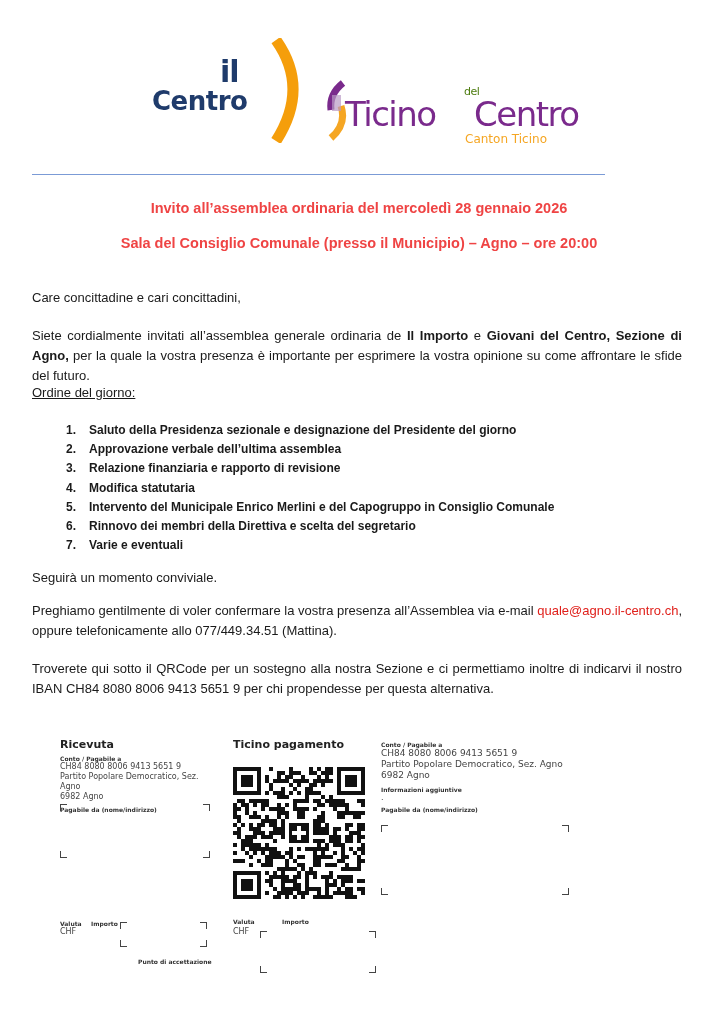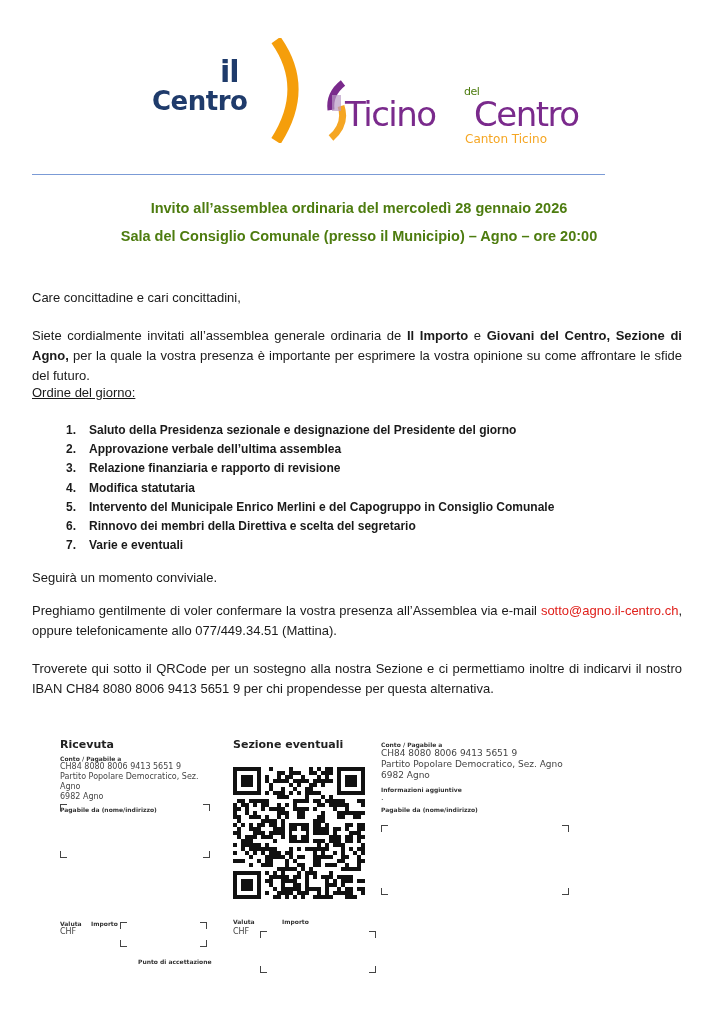--- a/index.html
+++ b/index.html
@@ -13,23 +13,23 @@
 
     .logo-giovani { position: absolute; left: 325px; top: 80px; width: 270px; height: 75px; }
     .logo-giovani svg { position: absolute; left: 0; top: 0; }
     .logo-giovani .giovani { position: absolute; left: 20px; top: 14px; font-family: "DejaVu Sans", sans-serif; font-size: 34px; color: #7a2a8c; letter-spacing: -1.5px; }
     .logo-giovani .del { position: absolute; left: 139px; top: 5px; font-family: "DejaVu Sans", sans-serif; font-size: 11px; color: #4d7c0f; letter-spacing: -0.5px; }
     .logo-giovani .centro2 { position: absolute; left: 149px; top: 14px; font-family: "DejaVu Sans", sans-serif; font-size: 34px; color: #7a2a8c; letter-spacing: -1.5px; }
     .logo-giovani .ticino { position: absolute; left: 140px; top: 52px; font-family: "DejaVu Sans", sans-serif; font-size: 12px; color: #f5a623; }
 
     .rule { position: absolute; left: 32px; top: 174px; width: 573px; height: 1px; background: #7b9bd6; }
 
-    .title { position: absolute; left: 0; width: 718px; text-align: center; font-family: "Liberation Sans", sans-serif; font-weight: bold; font-size: 14.5px; color: #4d7c0f; }
+    .title { position: absolute; left: 0; width: 718px; text-align: center; font-family: "Liberation Sans", sans-serif; font-weight: bold; font-size: 14.5px; color: #ef4444; }
     .title.t1 { top: 200px; }
-    .title.t2 { top: 228px; }
+    .title.t2 { top: 235px; }
 
     .para { position: absolute; left: 32px; width: 650px; font-size: 13px; line-height: 20px; color: #1a1a1a; text-align: justify; }
     .p-greet { top: 288px; }
     .p-invite { top: 326px; }
     .p-order { top: 383px; text-decoration: underline; }
     .p-follow { top: 568px; }
     .p-confirm { top: 601px; }
     .p-qr { top: 659px; }
     .email { color: #e0201b; }
 
@@ -90,21 +90,21 @@
   <li><span class="num">3.</span><span>Relazione finanziaria e rapporto di revisione</span></li>
   <li><span class="num">4.</span><span>Modifica statutaria</span></li>
   <li><span class="num">5.</span><span>Intervento del Municipale Enrico Merlini e del Capogruppo in Consiglio Comunale</span></li>
   <li><span class="num">6.</span><span>Rinnovo dei membri della Direttiva e scelta del segretario</span></li>
   <li><span class="num">7.</span><span>Varie e eventuali</span></li>
 </ol>
 
 <div class="para p-follow">Seguirà un momento conviviale.</div>
 
 <div class="para p-confirm">
-  <span>Preghiamo gentilmente di voler confermare la vostra presenza all’Assemblea via e-mail </span><span class="email">sotto@agno.il-centro.ch</span><span>, oppure telefonicamente allo 077/449.34.51 (Mattina).</span>
+  <span>Preghiamo gentilmente di voler confermare la vostra presenza all’Assemblea via e-mail </span><span class="email">quale@agno.il-centro.ch</span><span>, oppure telefonicamente allo 077/449.34.51 (Mattina).</span>
 </div>
 
 <div class="para p-qr">Troverete qui sotto il QRCode per un sostegno alla nostra Sezione e ci permettiamo inoltre di indicarvi il nostro IBAN CH84 8080 8006 9413 5651 9 per chi propendesse per questa alternativa.</div>
 
 <div class="slip" style="left:60px; top:738px; width:160px; height:240px;">
   <div class="h">Ricevuta</div>
   <div class="lbl" style="margin-top:4px;">Conto / Pagabile a</div>
   <div class="val">CH84 8080 8006 9413 5651 9</div>
   <div class="val">Partito Popolare Democratico, Sez. Agno</div>
   <div class="val">6982 Agno</div>
@@ -118,21 +118,21 @@
   <div class="val" style="position:absolute; left:0; top:189px;">CHF</div>
   <div class="lbl" style="position:absolute; left:31px; top:182px;">Importo</div>
   <div class="corner c-tl" style="left:60px; top:184px;"></div>
   <div class="corner c-tr" style="left:140px; top:184px;"></div>
   <div class="corner c-bl" style="left:60px; top:202px;"></div>
   <div class="corner c-br" style="left:140px; top:202px;"></div>
   <div class="lbl" style="position:absolute; left:78px; top:220px;">Punto di accettazione</div>
 </div>
 
 <div class="slip" style="left:233px; top:738px; width:140px; height:240px;">
-  <div class="h">Sezione eventuali</div>
+  <div class="h">Ticino pagamento</div>
   <svg id="qr" style="position:absolute; left:0; top:29px;" width="132" height="132" viewBox="0 0 33 33" shape-rendering="crispEdges">
       <rect x="9" y="0" width="1" height="1" fill="#111"></rect>
       <rect x="14" y="0" width="1" height="1" fill="#111"></rect>
       <rect x="19" y="0" width="1" height="1" fill="#111"></rect>
       <rect x="21" y="0" width="1" height="1" fill="#111"></rect>
       <rect x="23" y="0" width="1" height="1" fill="#111"></rect>
       <rect x="24" y="0" width="1" height="1" fill="#111"></rect>
       <rect x="11" y="1" width="1" height="1" fill="#111"></rect>
       <rect x="12" y="1" width="1" height="1" fill="#111"></rect>
       <rect x="14" y="1" width="1" height="1" fill="#111"></rect>

